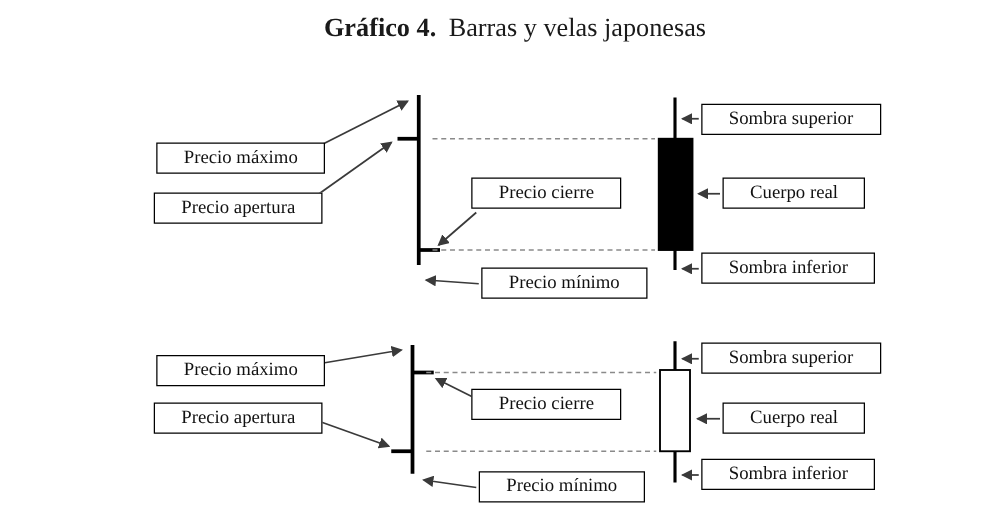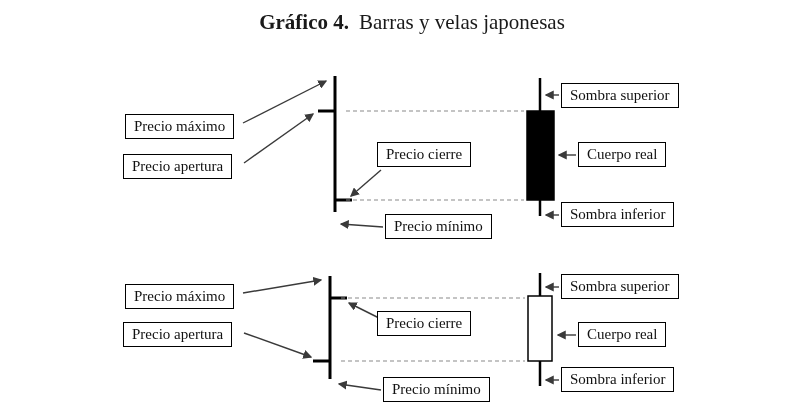--- a/index.html
+++ b/index.html
@@ -32,21 +32,21 @@
     position: absolute;
     top: 0;
     left: 0;
   }
   .label-box {
     position: absolute;
     background: #ffffff;
     border: 1px solid #000000;
     font-size: 15px;
     line-height: 19px;
-    padding: 2px 8px;
+    padding: 2px 21px;
     white-space: nowrap;
     color: #111111;
     text-align: center;
   }
 </style>
 </head>
 <body>
 
 <div class="page">
 

